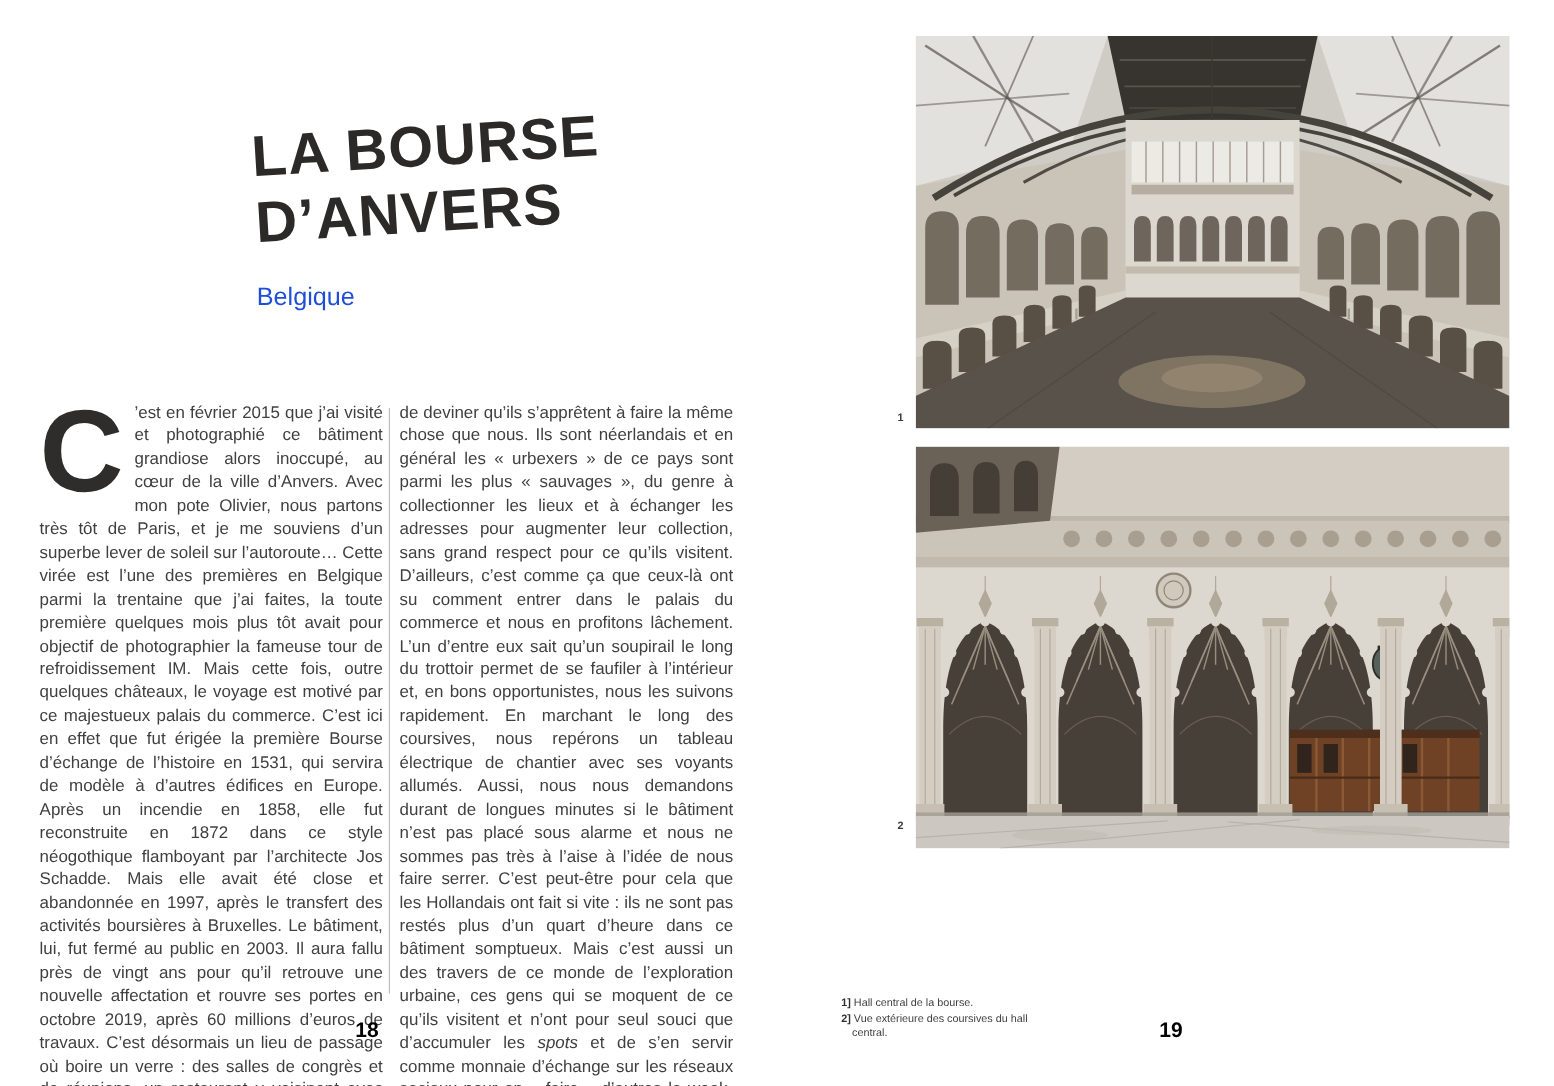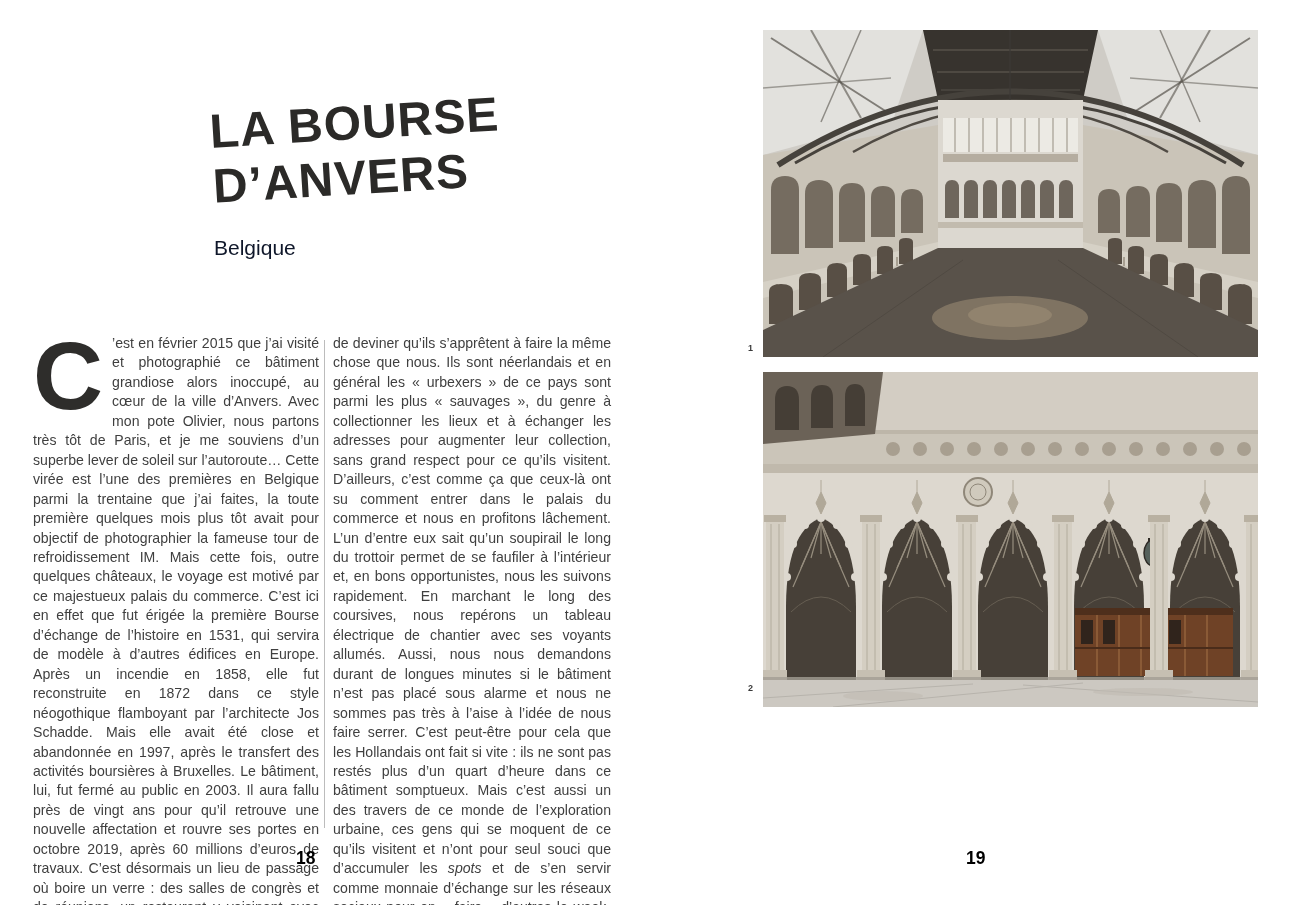--- a/index.html
+++ b/index.html
@@ -2,21 +2,21 @@
 <html lang="fr"><head>
 <meta charset="utf-8">
 <style>
   html,body{margin:0;padding:0;background:#ffffff;}
   #page{position:relative;width:1295px;height:905px;background:#ffffff;overflow:hidden;
         font-family:"Liberation Sans",sans-serif;color:#3f3f3f;}
 
   
   .title{position:absolute;left:208px;top:104px;transform:rotate(-3.5deg);transform-origin:left top;
          font-weight:bold;font-size:48px;line-height:55px;letter-spacing:1px;color:#2b2a28;white-space:nowrap;}
-  .subtitle{position:absolute;left:214px;top:236px;font-size:21px;color:#0f172a;}
+  .subtitle{position:absolute;left:214px;top:236px;font-size:21px;color:#1d4ed8;}
 
   .col{position:absolute;top:334px;}
   .col p{margin:0;font-size:14.1px;line-height:19.45px;text-align:justify;color:#3f3f3f;
          hyphens:auto;-webkit-hyphens:auto;}
   .col1{left:33px;width:286px;}
   .col2{left:333px;width:278px;}
   .colrule{position:absolute;left:324px;top:340px;width:1px;height:488px;background:#bcbcbc;}
   .dropcap{float:left;font-weight:bold;font-size:97px;line-height:76px;color:#2e2d2b;
            margin:4px 9px 0 0;}
   em{font-style:italic;}
@@ -391,16 +391,20 @@
         <line x1="0" y1="326" x2="210" y2="312" stroke="#b7b3ac" stroke-width="1"></line>
         <line x1="70" y1="335" x2="320" y2="311" stroke="#b7b3ac" stroke-width="1"></line>
         <line x1="495" y1="330" x2="260" y2="313" stroke="#b7b3ac" stroke-width="1"></line>
         <ellipse cx="120" cy="324" rx="40" ry="5" fill="#bfbbb3" opacity="0.6"></ellipse>
         <ellipse cx="380" cy="320" rx="50" ry="4" fill="#bfbbb3" opacity="0.6"></ellipse>
       </g>
     </svg>
   </div>
   <div class="marker marker2">2</div>
 
+  <div class="captions">
+    <div class="cap"><b>1]</b> <span>Hall central de la bourse.</span></div>
+    <div class="cap"><b>2]</b> <span>Vue extérieure des coursives du hall central.</span></div>
+  </div>
 
   <div class="pagenum right">19</div>
 
 </div>
 
 </body></html>

